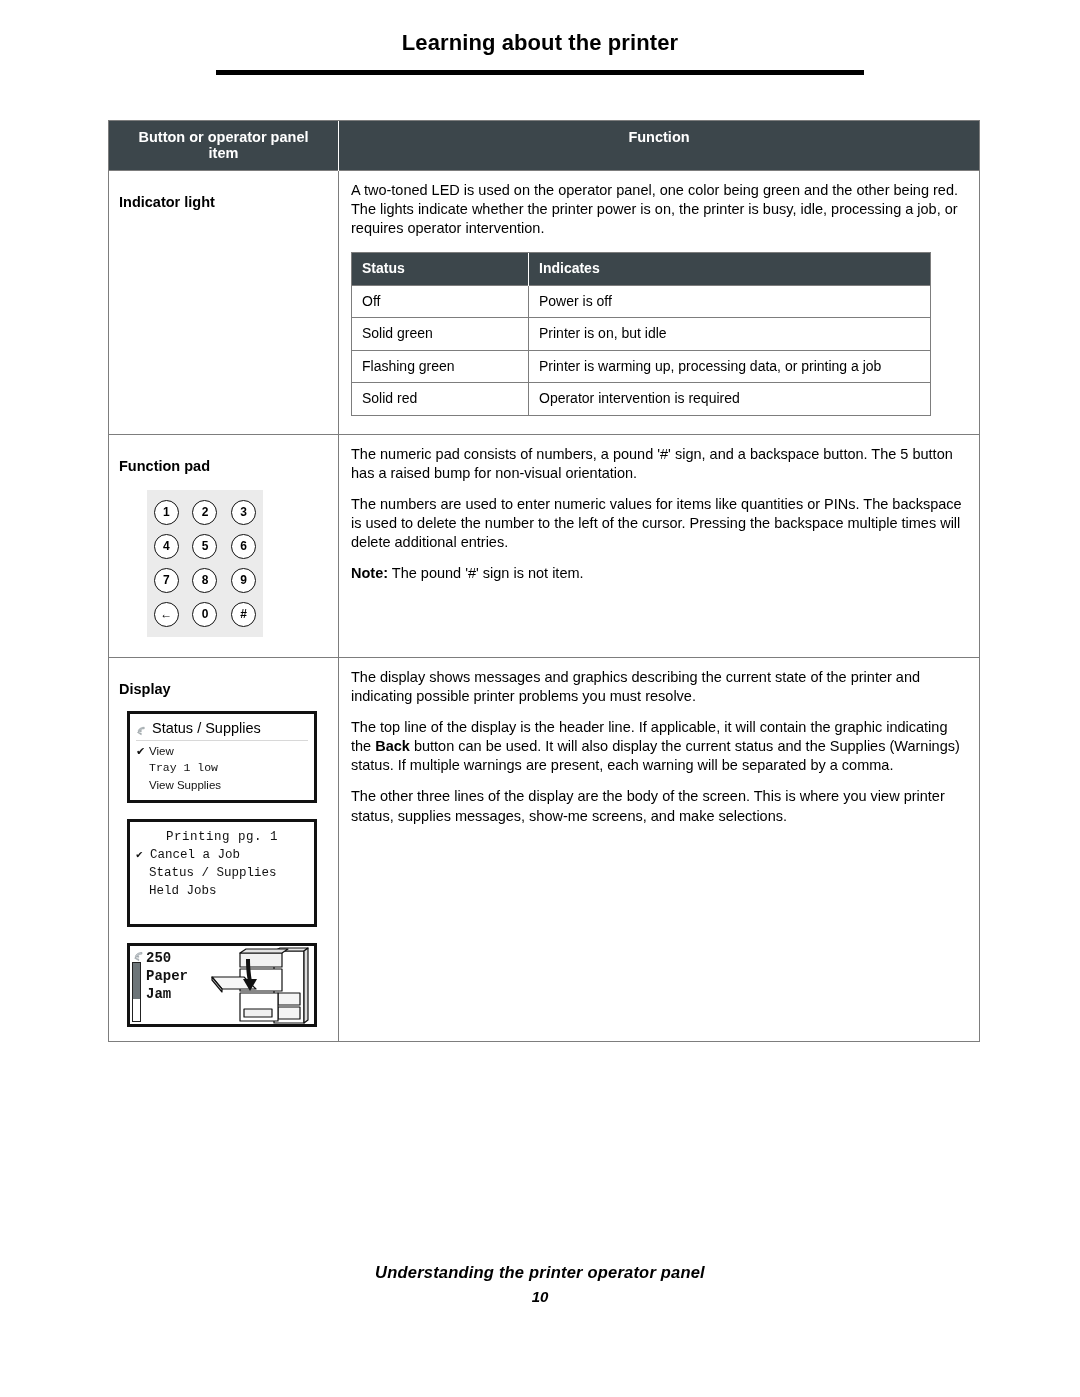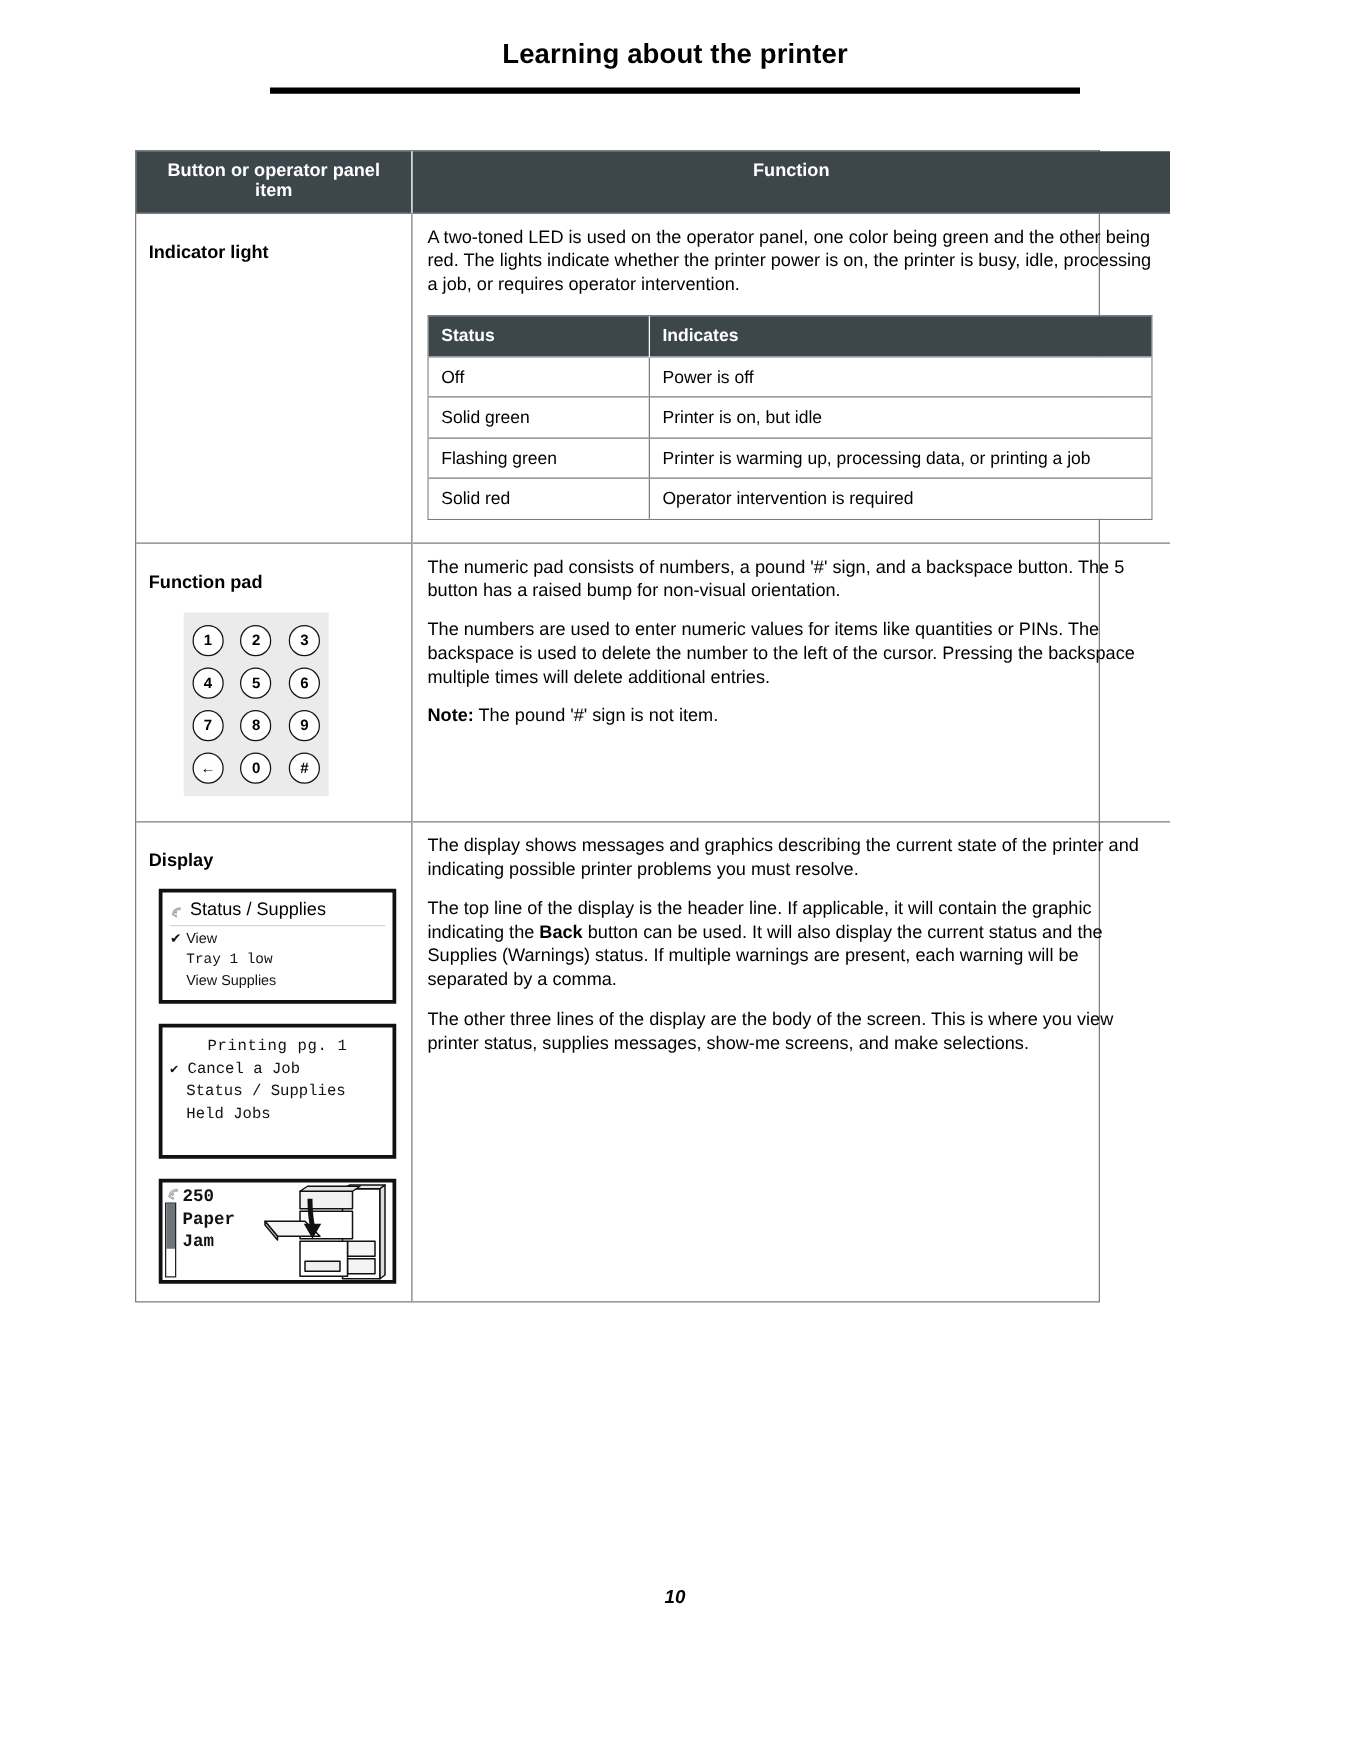--- a/index.html
+++ b/index.html
@@ -38,21 +38,21 @@
     width: 648px;
     height: 5px;
     background: #000000;
   }
 
   
   .main-table {
     position: absolute;
     left: 108px;
     top: 120px;
-    width: 772px;
+    width: 872px;
     border: 1px solid #7d7d7d;
     border-collapse: collapse;
     box-sizing: border-box;
   }
   .main-table table { border-collapse: collapse; width: 100%; }
 
   .mt-head-cell {
     background: #3c464b;
     color: #ffffff;
     font-weight: bold;
@@ -431,14 +431,15 @@
         <p class="para"><span>The top line of the display is the header line. If applicable, it will contain the graphic indicating the </span><strong>Back</strong><span> button can be used. It will also display the current status and the Supplies (Warnings) status. If multiple warnings are present, each warning will be separated by a comma.</span></p>
         <p class="para">The other three lines of the display are the body of the screen. This is where you view printer status, supplies messages, show-me screens, and make selections.</p>
       </td>
     </tr>
 
   </tbody>
 </table>
 </div>
 
 <div class="footer">
+  <div class="footer-title">Understanding the printer operator panel</div>
   <div class="footer-page">10</div>
 </div>
 
 </body></html>

